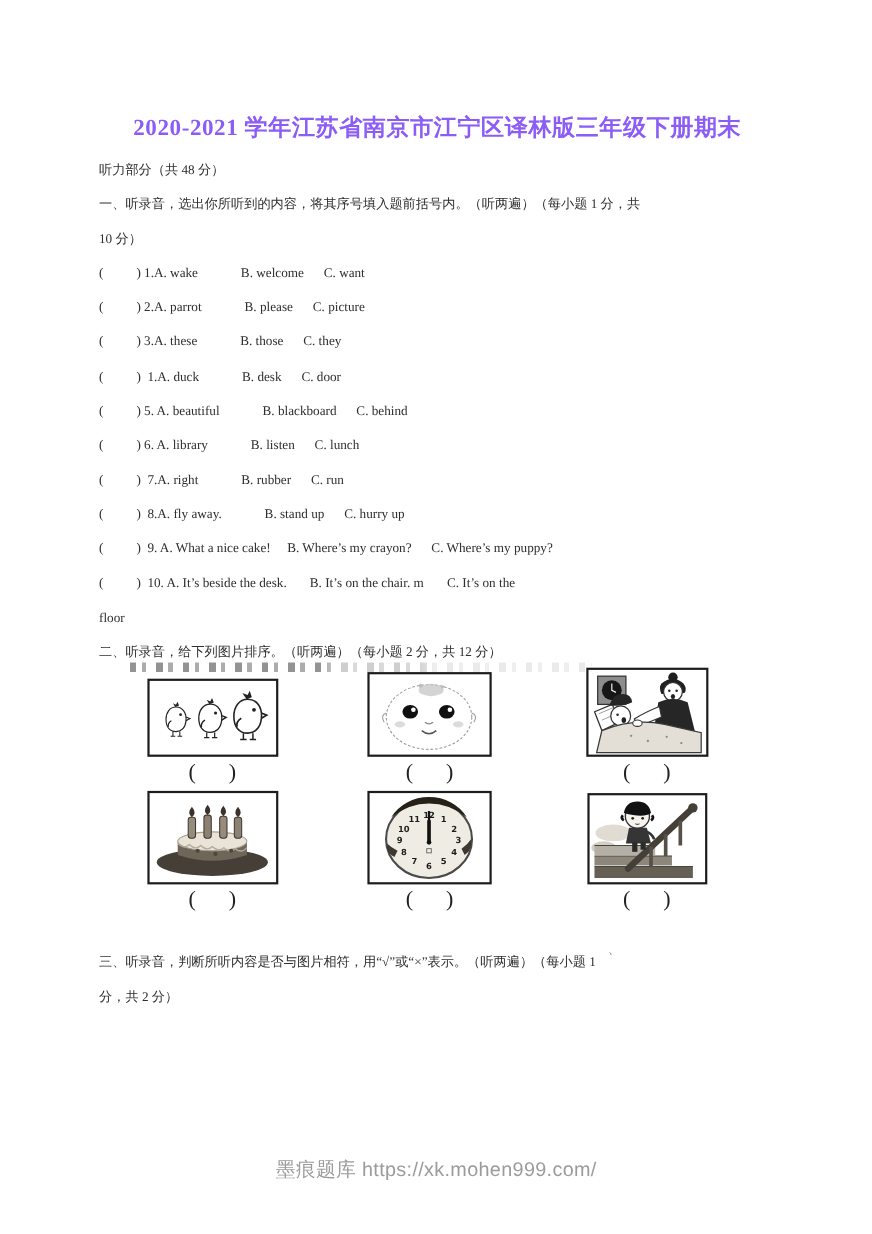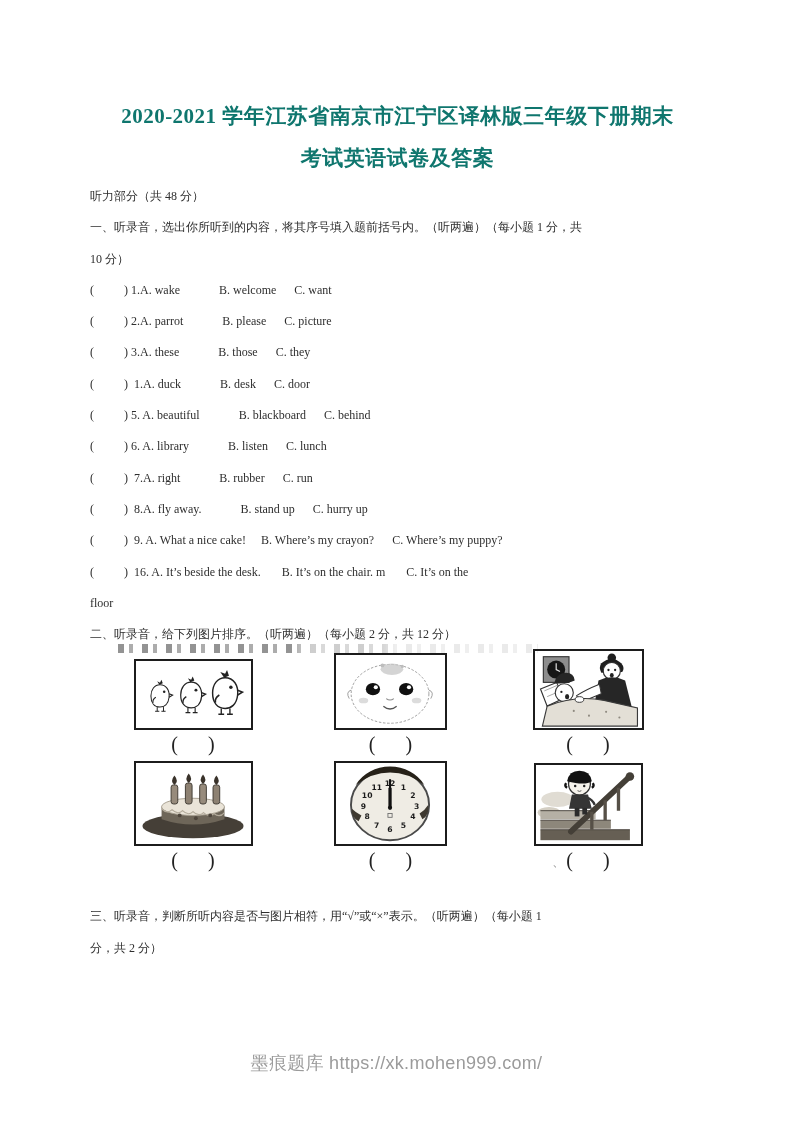--- a/index.html
+++ b/index.html
@@ -5,21 +5,21 @@
   html,body{margin:0;padding:0;background:#ffffff;}
   .page{
     position:relative;
     width:793px;height:1122px;
     background:#fff;
     overflow:hidden;
     font-family:"Liberation Serif","DejaVu Serif",serif;
     color:#2d2d2d;
   }
   .content{padding:95px 88px 0 90px;}
-  .title{margin:0;text-align:center;font-size:21px;font-weight:700;color:#0f766e;}
+  .title{margin:0;text-align:center;font-size:21px;font-weight:700;color:#8b5cf6;}
   .title .tl{display:block;line-height:42px;letter-spacing:0.5px;white-space:pre;}
   .bodyline{
     font-size:12px;line-height:31.3px;white-space:pre;
     color:#2e2e2e;
   }
   .part-header{margin-top:2px;}
   
   .picture-grid{
     position:relative;
     width:545px;margin-left:28px;margin-top:2px;
@@ -70,38 +70,37 @@
   .s3{margin-top:29px;}
 </style>
 </head>
 <body>
 
 <div class="page">
   <div class="content">
 
     <h1 class="title">
       <span class="tl">2020-2021 学年江苏省南京市江宁区译林版三年级下册期末</span>
-      <span class="tl">考试英语试卷及答案</span>
     </h1>
 
     <div class="bodyline part-header">听力部分（共 48 分）</div>
 
     <div class="bodyline">一、听录音，选出你所听到的内容，将其序号填入题前括号内。（听两遍）（每小题 1 分，共</div>
     <div class="bodyline">10 分）</div>
 
     <div class="bodyline">(          ) 1.A. wake             B. welcome      C. want</div>
     <div class="bodyline">(          ) 2.A. parrot             B. please      C. picture</div>
     <div class="bodyline">(          ) 3.A. these             B. those      C. they</div>
     <div class="bodyline">(          )  1.A. duck             B. desk      C. door</div>
     <div class="bodyline">(          ) 5. A. beautiful             B. blackboard      C. behind</div>
     <div class="bodyline">(          ) 6. A. library             B. listen      C. lunch</div>
     <div class="bodyline">(          )  7.A. right             B. rubber      C. run</div>
     <div class="bodyline">(          )  8.A. fly away.             B. stand up      C. hurry up</div>
     <div class="bodyline">(          )  9. A. What a nice cake!     B. Where’s my crayon?      C. Where’s my puppy?</div>
-    <div class="bodyline">(          )  16. A. It’s beside the desk.       B. It’s on the chair. m       C. It’s on the</div>
+    <div class="bodyline">(          )  10. A. It’s beside the desk.       B. It’s on the chair. m       C. It’s on the</div>
     <div class="bodyline">floor</div>
 
     <div class="bodyline">二、听录音，给下列图片排序。（听两遍）（每小题 2 分，共 12 分）</div>
 
     <div class="picture-grid row1">
       <div class="scan-artifact"></div>
 
       <figure class="pic">
         <div class="picbox b-chicks">
           <svg viewBox="0 0 119 71">

